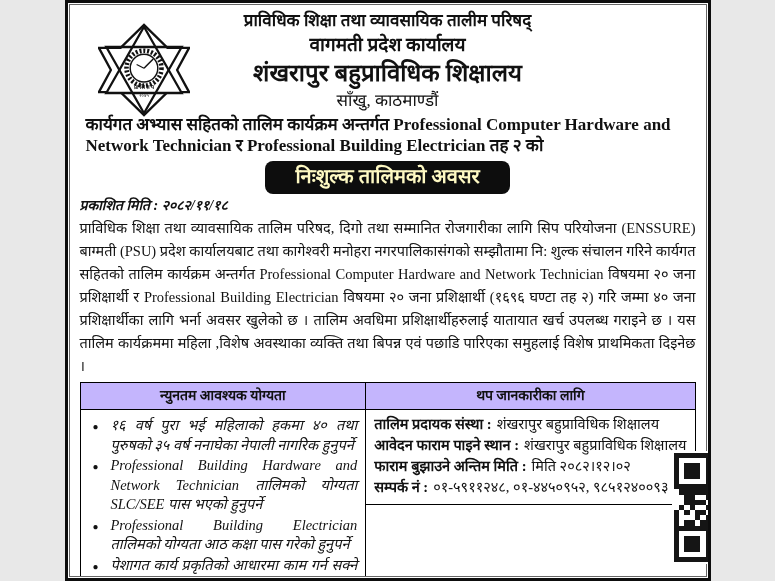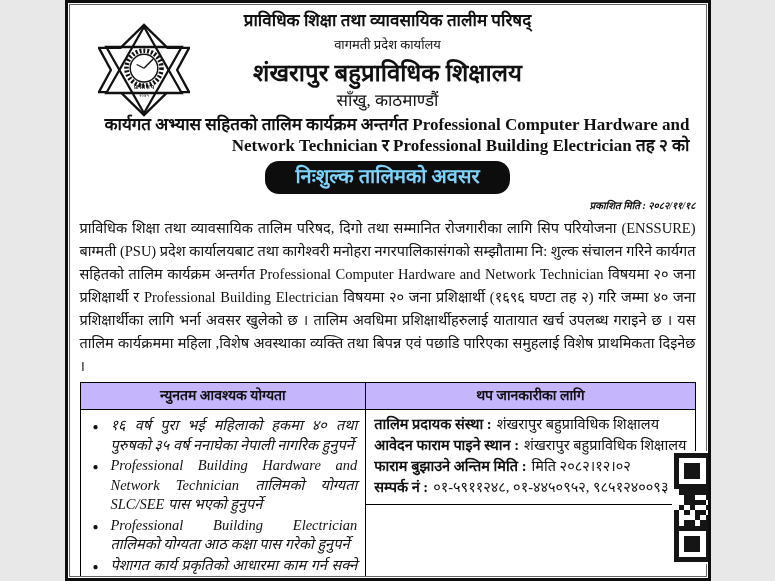--- a/index.html
+++ b/index.html
@@ -13,39 +13,39 @@
   .inner{
     position:absolute; inset:1px; border:1px solid #666;
     padding:4px 10px 0 10px; overflow:hidden;
   }
 
   
   .logo{ position:absolute; left:28px; top:14px; width:92px; height:102px; }
   .logo svg{ width:100%; height:100%; }
   .hdr{ text-align:center; }
   .hdr .l1{ font-size:17px; line-height:23px; font-weight:bold; }
-  .hdr .l2{ font-size:13px; line-height:26px; font-weight:normal; }
+  .hdr .l2{ font-size:19px; line-height:26px; font-weight:bold; }
   .hdr .l3{ font-size:24px; line-height:31px; font-weight:bold; }
   .hdr .l4{ font-size:17px; line-height:23px; font-weight:normal; }
 
   .program{
-    margin-top:2px; text-align:right; font-weight:bold;
+    margin-top:2px; text-align:left; font-weight:bold;
     font-size:17px; line-height:21px; padding:0 6px;
   }
 
   .banner-wrap{ text-align:center; margin:5px 0 2px; }
   .banner{
-    display:inline-block; background:#0d0d0d; color:#7dd3fc;
+    display:inline-block; background:#0d0d0d; color:#fef9c3;
     font-size:20px; font-weight:bold; line-height:24px;
-    padding:3px 30px 6px; border-radius:14px;
+    padding:3px 30px 6px; border-radius:8px;
   }
 
   .pubdate{
-    text-align:right; font-style:italic; font-weight:bold;
-    font-size:10px; line-height:19px;
+    text-align:left; font-style:italic; font-weight:bold;
+    font-size:14px; line-height:19px;
   }
 
   .para{
     margin-top:2px; font-size:14.5px; line-height:23px;
     text-align:justify;
   }
 
   
   .tbl{ display:flex; align-items:flex-start; margin-top:4px; }
   .cell{ border:1px solid #000; background:#fff; }

